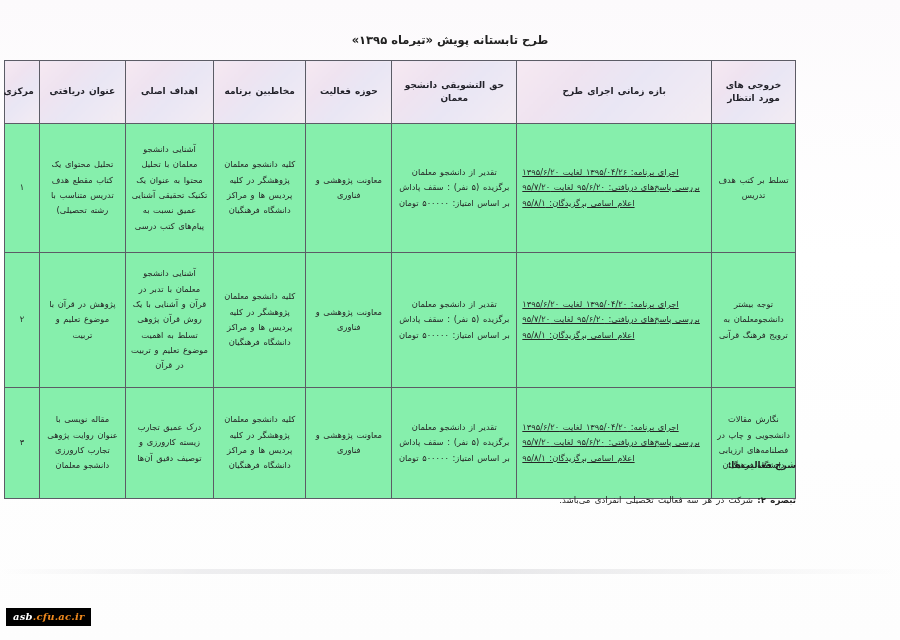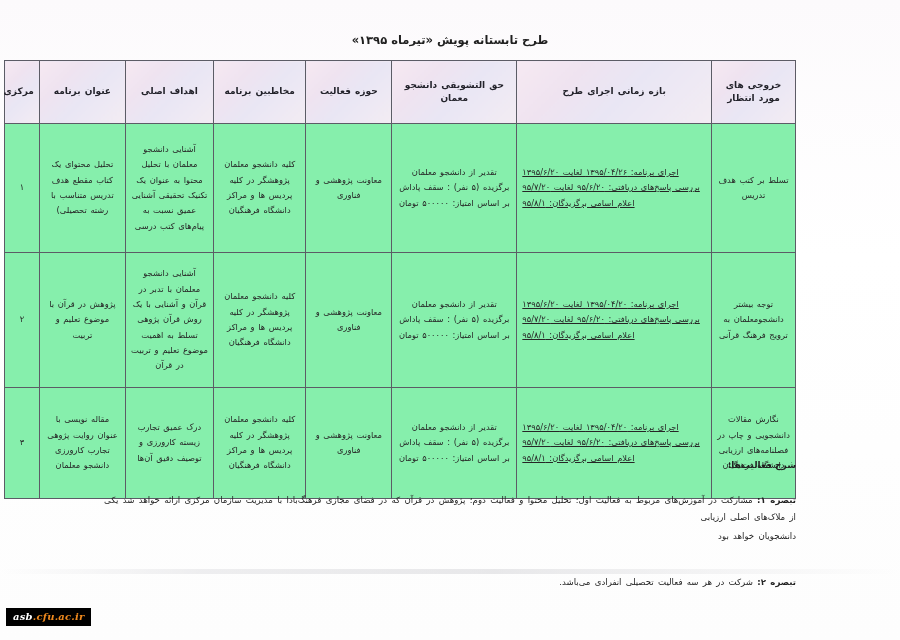--- a/index.html
+++ b/index.html
@@ -188,21 +188,21 @@
           <col class="col-radif">
       </colgroup>
       <thead>
         <tr>
           <th>خروجی های مورد انتظار</th>
           <th>بازه زمانی اجرای طرح</th>
           <th>حق التشویقی دانشجو معمان</th>
           <th>حوزه فعالیت</th>
           <th>مخاطبین برنامه</th>
           <th>اهداف اصلی</th>
-          <th>عنوان برنامه</th>
+          <th>عنوان دریافتی</th>
           <th>مرکزی</th>
         </tr>
       </thead>
       <tbody>
         <tr class="r1">
           <td class="just">تسلط بر کتب هدف تدریس</td>
           <td class="baze-cell">
             <span class="line">اجرای برنامه: ۱۳۹۵/۰۴/۲۶ لغایت ۱۳۹۵/۶/۲۰</span>
             <span class="line">بررسی پاسخ‌های دریافتی: ۹۵/۶/۲۰ لغایت ۹۵/۷/۲۰</span>
             <span class="line">اعلام اسامی برگزیدگان: ۹۵/۸/۱</span>
@@ -242,25 +242,20 @@
           <td class="just">مقاله نویسی با عنوان روایت پژوهی تجارب کارورزی دانشجو معلمان</td>
           <td class="row-num">۳</td>
         </tr>
       </tbody>
     </table>
   </div>
 
   <div class="notes">
     <div class="notes-heading">شرح فعالیت‌ها:</div>
 
-    <div class="note-line">
-      <span class="lbl">تبصره ۱:</span>
-      <span>مشارکت در آموزش‌های مربوط به فعالیت اول؛ تحلیل محتوا و فعالیت دوم؛ پژوهش در قرآن که در فضای مجازی فرهنگ‌بادا با مدیریت سازمان مرکزی ارائه خواهد شد یکی از ملاک‌های اصلی ارزیابی</span>
-      <span class="note-tail">دانشجویان خواهد بود</span>
-    </div>
 
     <div class="note-line note-2">
       <span class="lbl">تبصره ۲:</span>
       <span>شرکت در هر سه فعالیت تحصیلی انفرادی می‌باشد.</span>
     </div>
   </div>
 
   <div class="bottom-smudge"></div>
 
   <div class="watermark">

